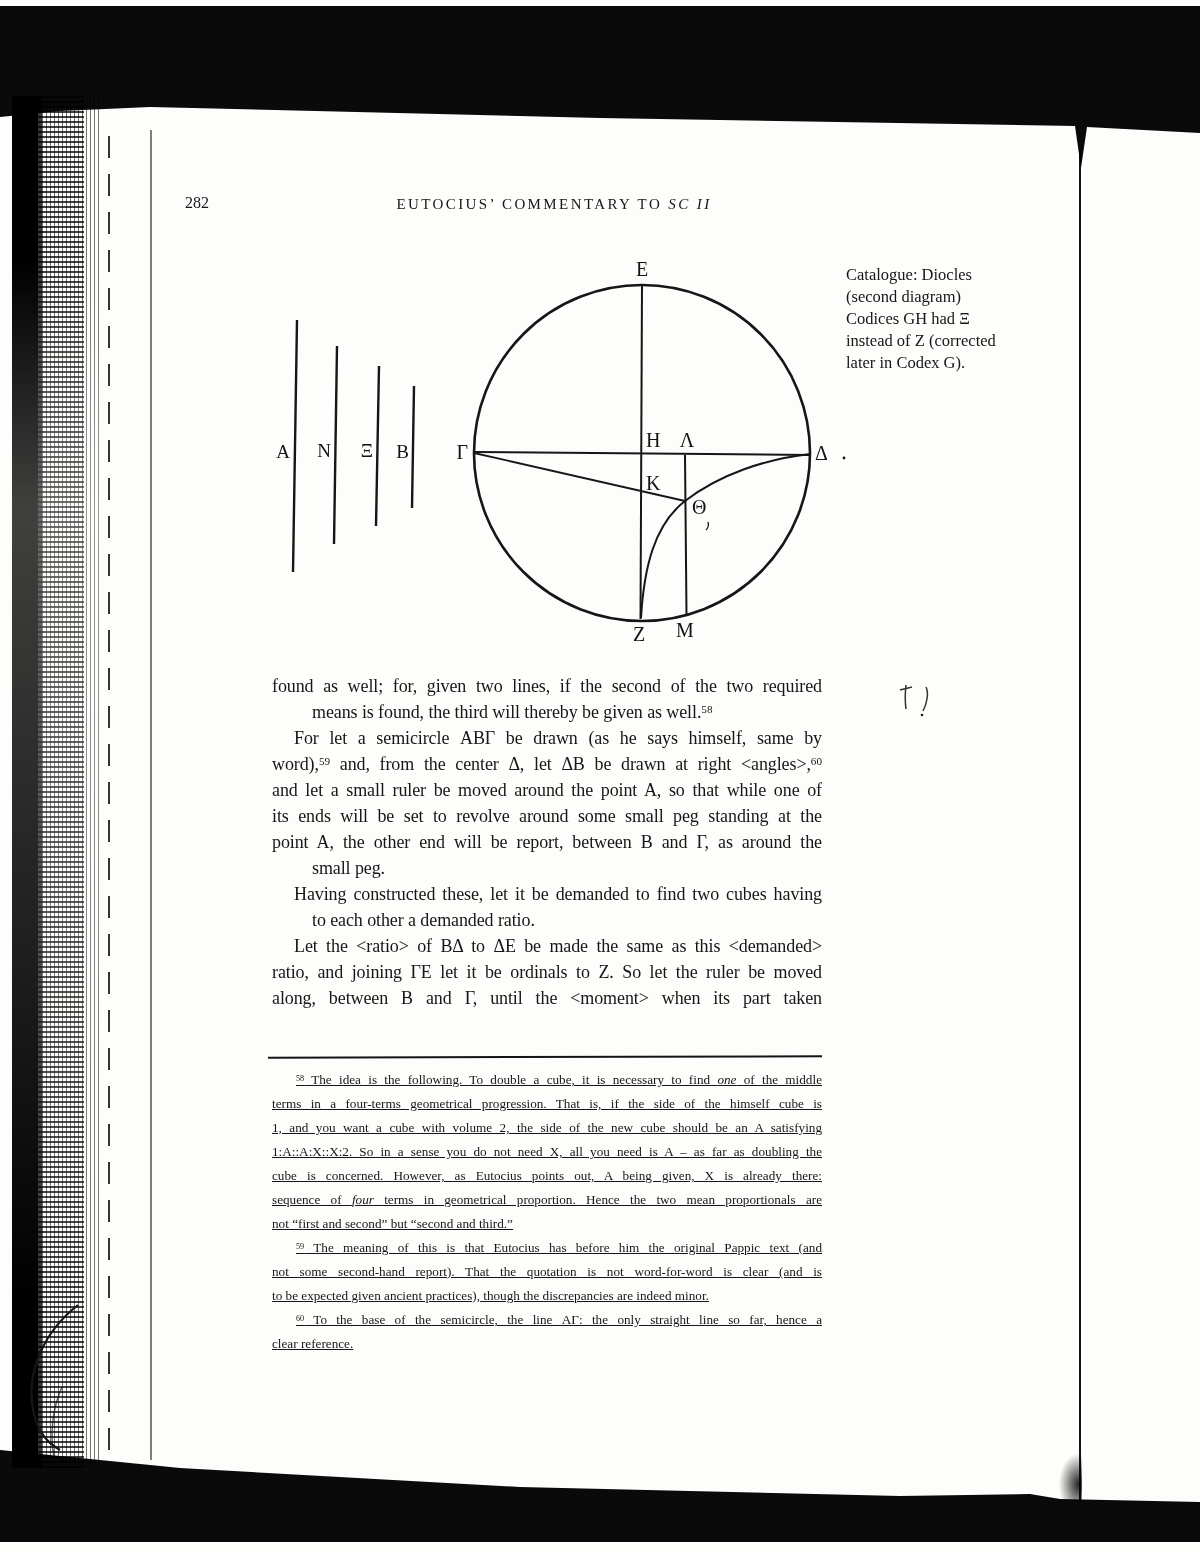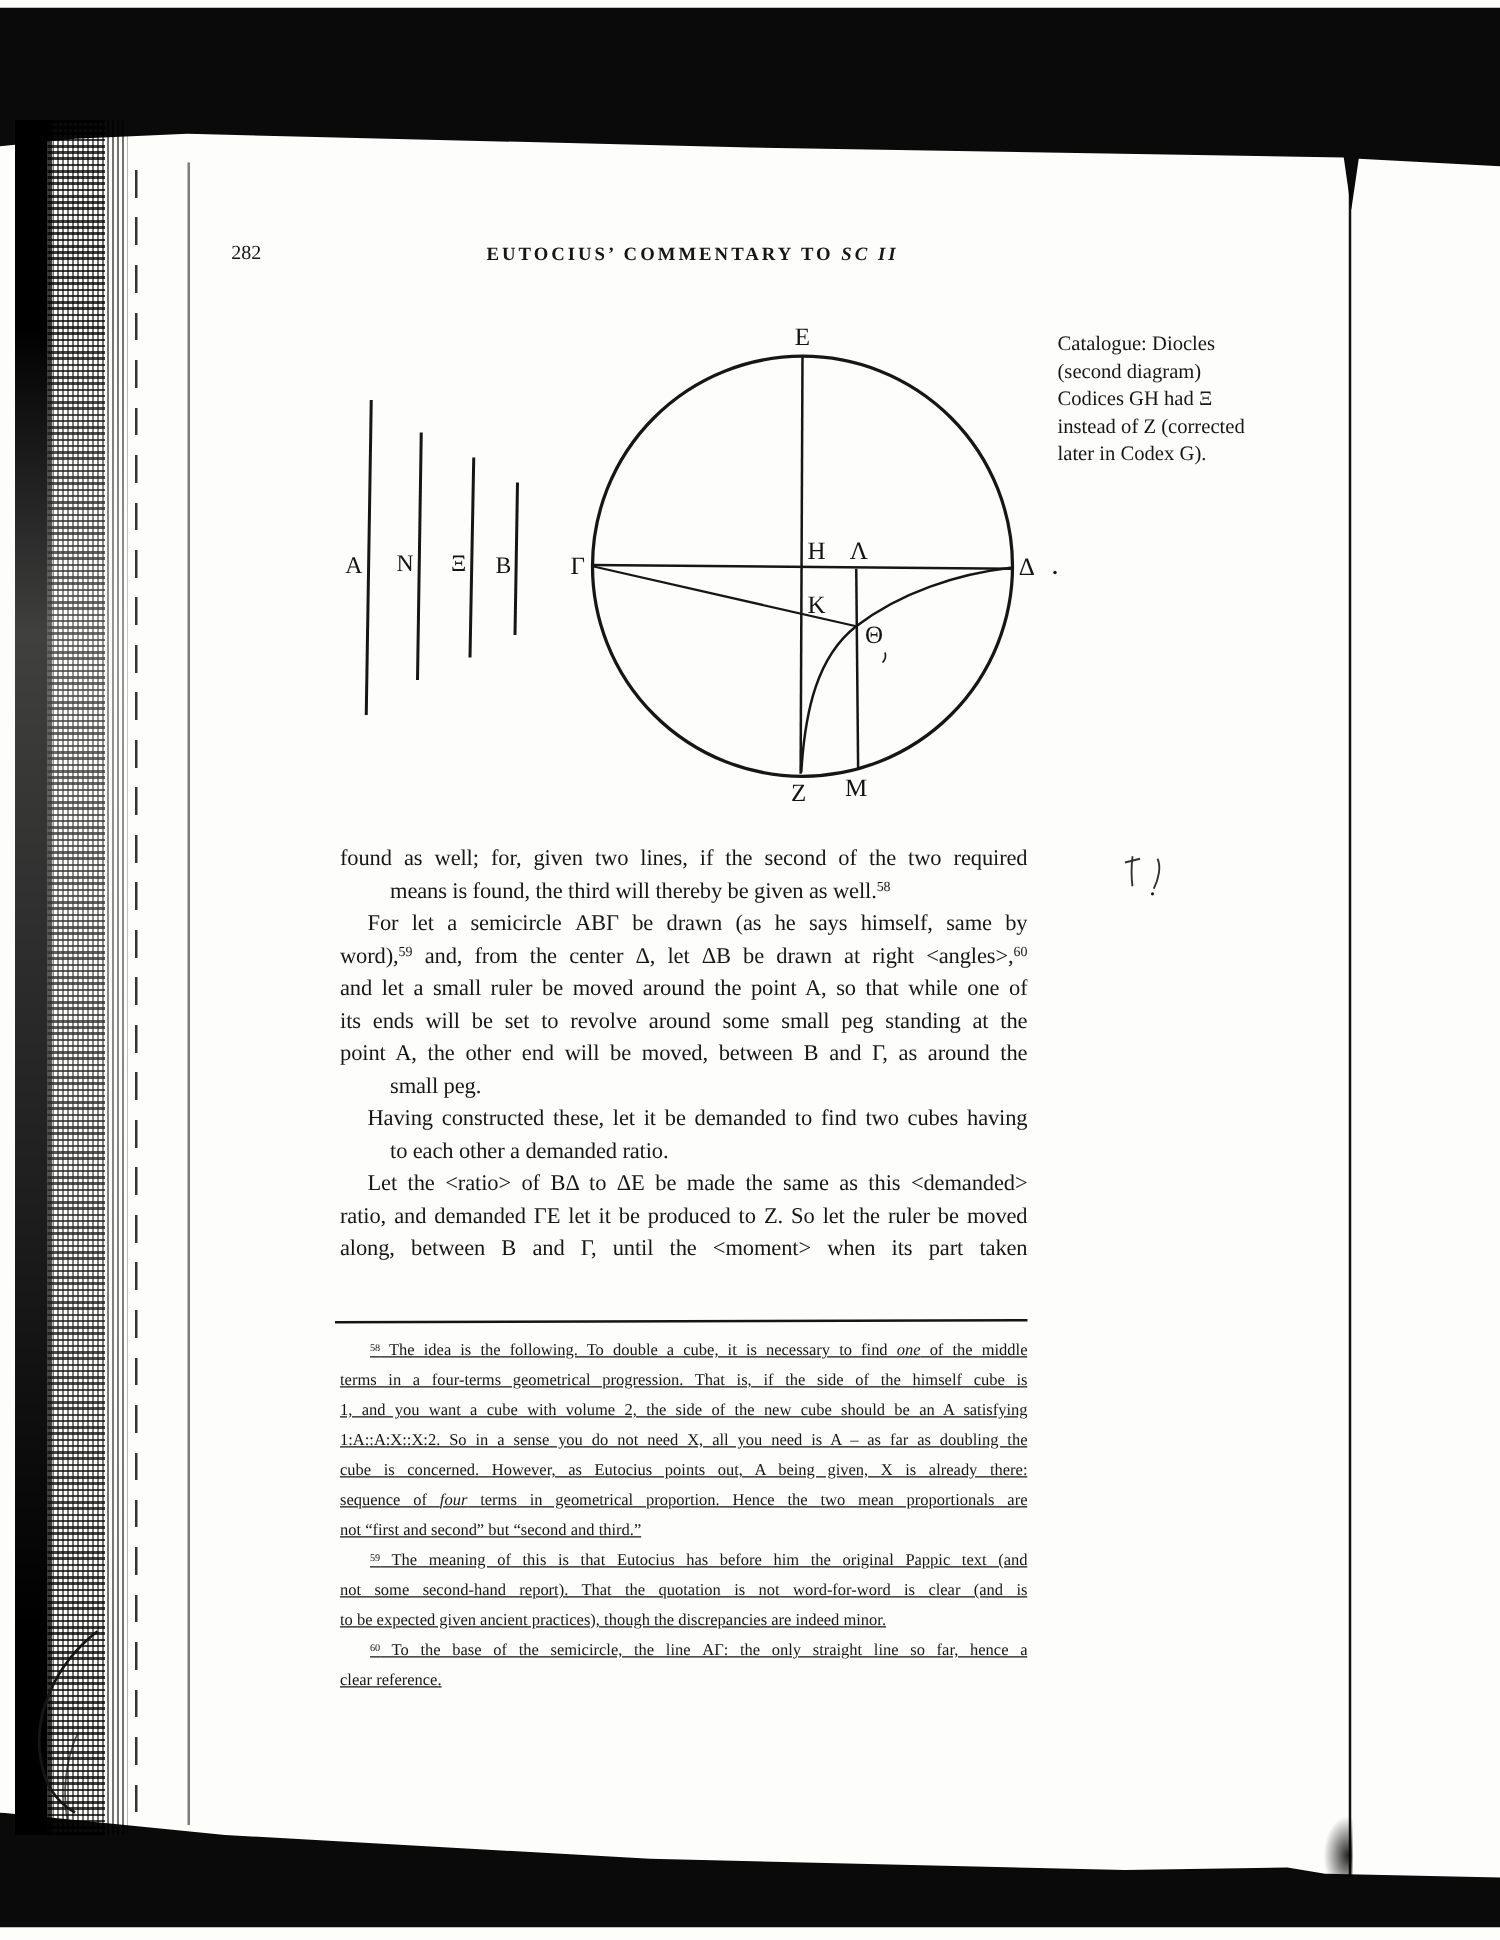--- a/index.html
+++ b/index.html
@@ -26,21 +26,21 @@
   .broken-line{left:108px;top:120px;width:2px;height:1330px;
     background:repeating-linear-gradient(0deg,rgba(0,0,0,.8) 0 22px,rgba(0,0,0,0) 22px 38px);}
   .crease-line{left:150px;top:130px;width:1.5px;height:1330px;background:rgba(0,0,0,.5);}
   .edge-line{left:1079px;top:150px;width:2.2px;height:1352px;background:rgba(0,0,0,.92);}
   .edge-flare{left:1058px;top:1452px;width:24px;height:50px;
     background:radial-gradient(ellipse at 85% 65%,rgba(0,0,0,.85),rgba(0,0,0,0) 68%);}
 
   
   .pagenum{left:185px;top:194px;font-size:16px;}
   .runhead{left:304px;top:196px;width:500px;text-align:center;
-    font-size:15px;letter-spacing:2.4px;font-weight:bold;}
+    font-size:15px;letter-spacing:2.4px;}
 
   
   .margin-note{left:846px;top:264px;width:185px;font-size:16.5px;line-height:22px;}
 
   
   .body-block{left:272px;top:673px;width:550px;}
   .bl{height:26px;line-height:26px;font-size:18px;letter-spacing:-0.1px;
       overflow:hidden;text-align:justify;}
   .bl.j{text-align-last:justify;}
   .bl.l{text-align:left;text-align-last:left;margin-left:40px;}
@@ -131,26 +131,26 @@
   <circle cx="27" cy="37" r="1.3" fill="#1b1b1b"></circle>
 </svg>
 
 <div class="abs body-block">
   <div class="bl j">found as well; for, given two lines, if the second of the two required</div>
   <div class="bl l">means is found, the third will thereby be given as well.<span class="sup">58</span></div>
   <div class="bl j in">For let a semicircle ΑΒΓ be drawn (as he says himself, same by</div>
   <div class="bl j">word),<span class="sup">59</span> and, from the center Δ, let ΔΒ be drawn at right &lt;angles&gt;,<span class="sup">60</span></div>
   <div class="bl j">and let a small ruler be moved around the point A, so that while one of</div>
   <div class="bl j">its ends will be set to revolve around some small peg standing at the</div>
-  <div class="bl j">point A, the other end will be moved, between B and Γ, as around the</div>
+  <div class="bl j">point A, the other end will be report, between B and Γ, as around the</div>
   <div class="bl l">small peg.</div>
   <div class="bl j in">Having constructed these, let it be demanded to find two cubes having</div>
   <div class="bl l">to each other a demanded ratio.</div>
   <div class="bl j in">Let the &lt;ratio&gt; of ΒΔ to ΔΕ be made the same as this &lt;demanded&gt;</div>
-  <div class="bl j">ratio, and demanded ΓΕ let it be produced to Z. So let the ruler be moved</div>
+  <div class="bl j">ratio, and joining ΓΕ let it be ordinals to Z. So let the ruler be moved</div>
   <div class="bl j">along, between B and Γ, until the &lt;moment&gt; when its part taken</div>
 </div>
 
 <div class="abs fn-rule"></div>
 <div class="abs fn-block">
   <div class="fl j fin"><span class="sup">58</span> The idea is the following. To double a cube, it is necessary to find <span class="i">one</span> of the middle</div>
   <div class="fl j">terms in a four-terms geometrical progression. That is, if the side of the himself cube is</div>
   <div class="fl j">1, and you want a cube with volume 2, the side of the new cube should be an A satisfying</div>
   <div class="fl j">1:A::A:X::X:2. So in a sense you do not need X, all you need is A – as far as doubling the</div>
   <div class="fl j">cube is concerned. However, as Eutocius points out, A being given, X is already there:</div>

